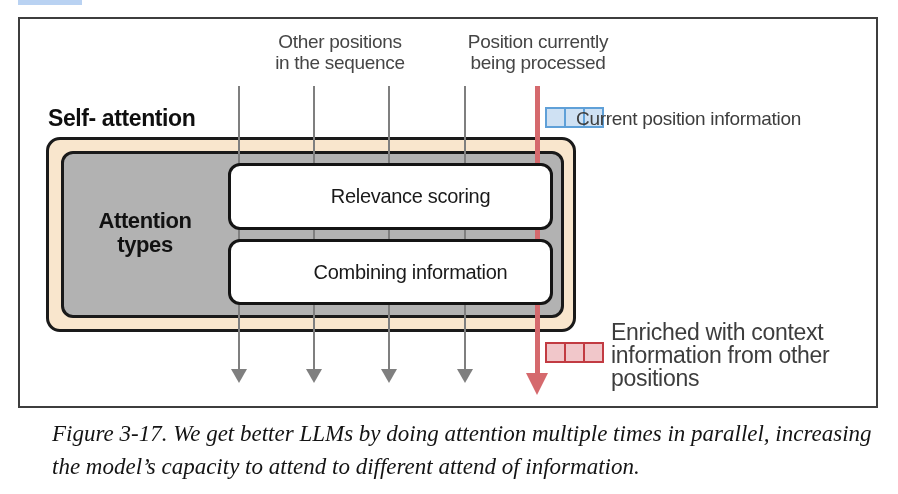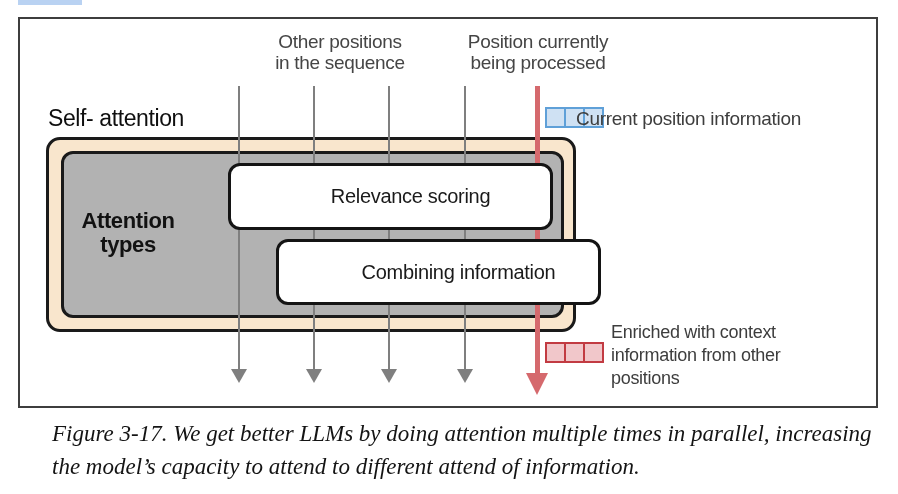--- a/index.html
+++ b/index.html
@@ -65,21 +65,21 @@
     width: 0; height: 0;
     border-left: 11px solid transparent;
     border-right: 11px solid transparent;
     border-top: 22px solid #d5696d;
     z-index: 3;
   }
   .sa-title {
     position: absolute;
     left: 48px; top: 105px;
     font-size: 23px;
-    font-weight: 400;
+    font-weight: 700;
     color: #0f0f0f;
     letter-spacing: -0.4px;
     z-index: 5;
   }
   .tan-box {
     position: absolute;
     left: 46px; top: 137px; width: 530px; height: 195px;
     background: #f9e6cd;
     border: 3px solid #1a1a1a;
     border-radius: 14px;
@@ -88,21 +88,21 @@
   .gray-box {
     position: absolute;
     left: 61px; top: 151px; width: 503px; height: 167px;
     background: #b2b2b2;
     border: 3px solid #1a1a1a;
     border-radius: 12px;
     z-index: 2;
   }
   .head-label {
     position: absolute;
-    left: 72px; top: 209px; width: 112px;
+    left: 89px; top: 209px; width: 112px;
     text-align: center;
     font-size: 22px;
     line-height: 24px;
     font-weight: 700;
     color: #121212;
     letter-spacing: -0.4px;
     z-index: 5;
   }
   .proc-box {
     position: absolute;
@@ -113,21 +113,21 @@
     display: flex;
     align-items: center;
     justify-content: center;
     font-size: 20px;
     color: #1a1a1a;
     letter-spacing: -0.3px;
     z-index: 4;
     padding-left: 40px;
   }
   .proc-box.one { top: 163px; height: 67px; }
-  .proc-box.two { top: 239px; height: 66px; margin-left: 48px; }
+  .proc-box.two { top: 239px; height: 66px; }
   .legend { position: absolute; z-index: 5; }
   .swatch-row { display: flex; }
   .swatch {
     width: 21px; height: 21px;
   }
   .swatch + .swatch { margin-left: -2px; }
   .swatch.blue { background: #cfe1f3; border: 2px solid #5fa0d8; }
   .swatch.red  { background: #f1c7ca; border: 2px solid #c23b42; }
   .legend-blue-row { position: absolute; left: 545px; top: 107px; }
   .legend-blue-text {
@@ -137,21 +137,21 @@
     color: #3d3d3d;
     letter-spacing: -0.3px;
     white-space: nowrap;
     z-index: 5;
   }
   .legend-red-row { position: absolute; left: 545px; top: 342px; }
   .legend-red-text {
     position: absolute;
     left: 611px; top: 321px;
     width: 230px;
-    font-size: 18px;
+    font-size: 23px;
     line-height: 23px;
     color: #3d3d3d;
     letter-spacing: -0.3px;
     z-index: 5;
   }
   .caption {
     position: absolute;
     left: 18px; top: 417px; width: 875px;
     font-family: "Liberation Serif", serif;
     font-style: italic;

